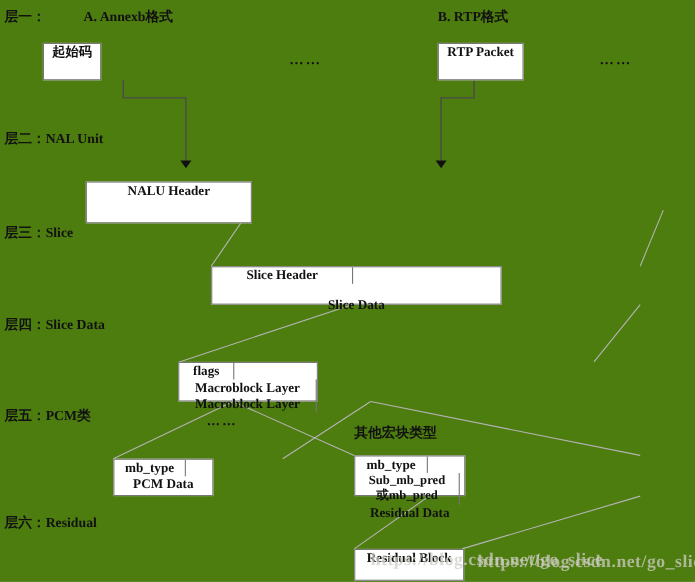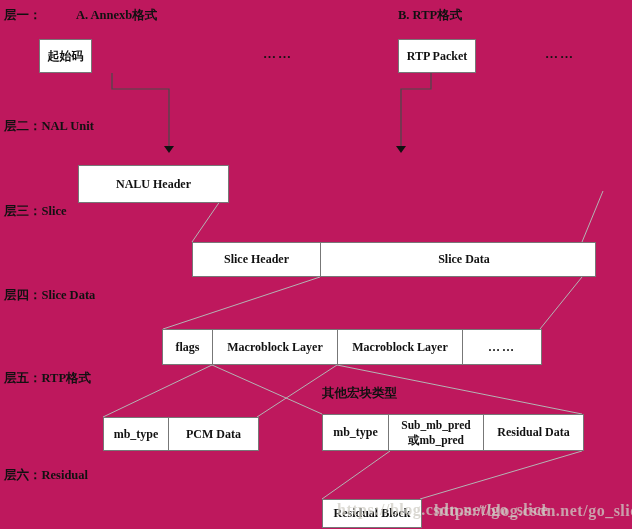--- a/index.html
+++ b/index.html
@@ -1,22 +1,22 @@
 <!DOCTYPE html>
 <html><head>
 <meta charset="utf-8">
 <style>
   html,body{margin:0;padding:0;background:#fff;}
   #stage{
-    position:relative;width:632px;height:529px;background:#be185d;overflow:hidden;
+    position:relative;width:632px;height:529px;background:#4d7c0f;overflow:hidden;
     font-family:"Liberation Serif","DejaVu Serif",serif;color:#111;
   }
   svg.lines{position:absolute;left:0;top:0;width:632px;height:529px;pointer-events:none;}
   .lbl{position:absolute;font-weight:bold;font-size:12.5px;white-space:nowrap;line-height:1.2;}
-  .box{position:absolute;display:flex;border:1px solid #777;background:#fff;box-sizing:border-box;z-index:2;}
+  .box{position:absolute;display:flex;border:1px solid #777;background:#fff;box-sizing:border-box;z-index:2;flex-direction:column;}
   .cell{flex:none;display:flex;flex-direction:column;align-items:center;justify-content:center;
         border-right:1px solid #777;font-weight:bold;font-size:12px;text-align:center;
         line-height:1.25;box-sizing:border-box;}
   .cell:last-child{border-right:none;}
   .dots{position:absolute;font-weight:bold;font-size:13px;letter-spacing:2px;z-index:2;}
   .wm{position:absolute;font-size:16px;font-weight:bold;white-space:nowrap;z-index:5;
       color:#cfcdc5;opacity:.75;letter-spacing:.5px;}
 </style>
 </head>
 <body>
@@ -45,21 +45,21 @@
     <line x1="390" y1="451" x2="322" y2="499" stroke="#b4b4b4" stroke-width="1"></line>
     <line x1="582" y1="451" x2="420" y2="499" stroke="#b4b4b4" stroke-width="1"></line>
   </svg>
 
   <div class="lbl" style="left:4px;top:8px;">层一：</div>
   <div class="lbl" style="left:76px;top:8px;">A. Annexb格式</div>
   <div class="lbl" style="left:398px;top:8px;">B. RTP格式</div>
   <div class="lbl" style="left:4px;top:119px;">层二：NAL Unit</div>
   <div class="lbl" style="left:4px;top:204px;">层三：Slice</div>
   <div class="lbl" style="left:4px;top:288px;">层四：Slice Data</div>
-  <div class="lbl" style="left:4px;top:371px;">层五：RTP格式</div>
+  <div class="lbl" style="left:4px;top:371px;">层五：PCM类</div>
   <div class="lbl" style="left:4px;top:468px;">层六：Residual</div>
   <div class="lbl" style="left:322px;top:386px;">其他宏块类型</div>
 
   <div class="box" style="left:39px;top:39px;height:34px;">
     <div class="cell" style="width:51px;">起始码</div>
   </div>
   <div class="dots" style="left:263px;top:46px;">……</div>
   <div class="box" style="left:398px;top:39px;height:34px;">
     <div class="cell" style="width:76px;">RTP Packet</div>
   </div>

